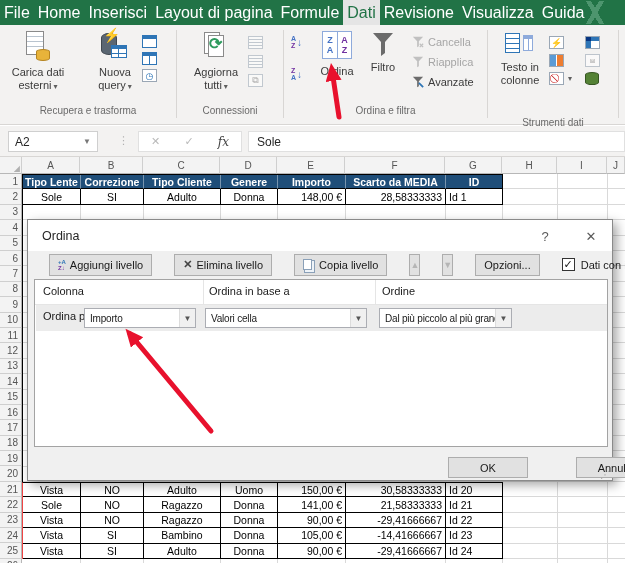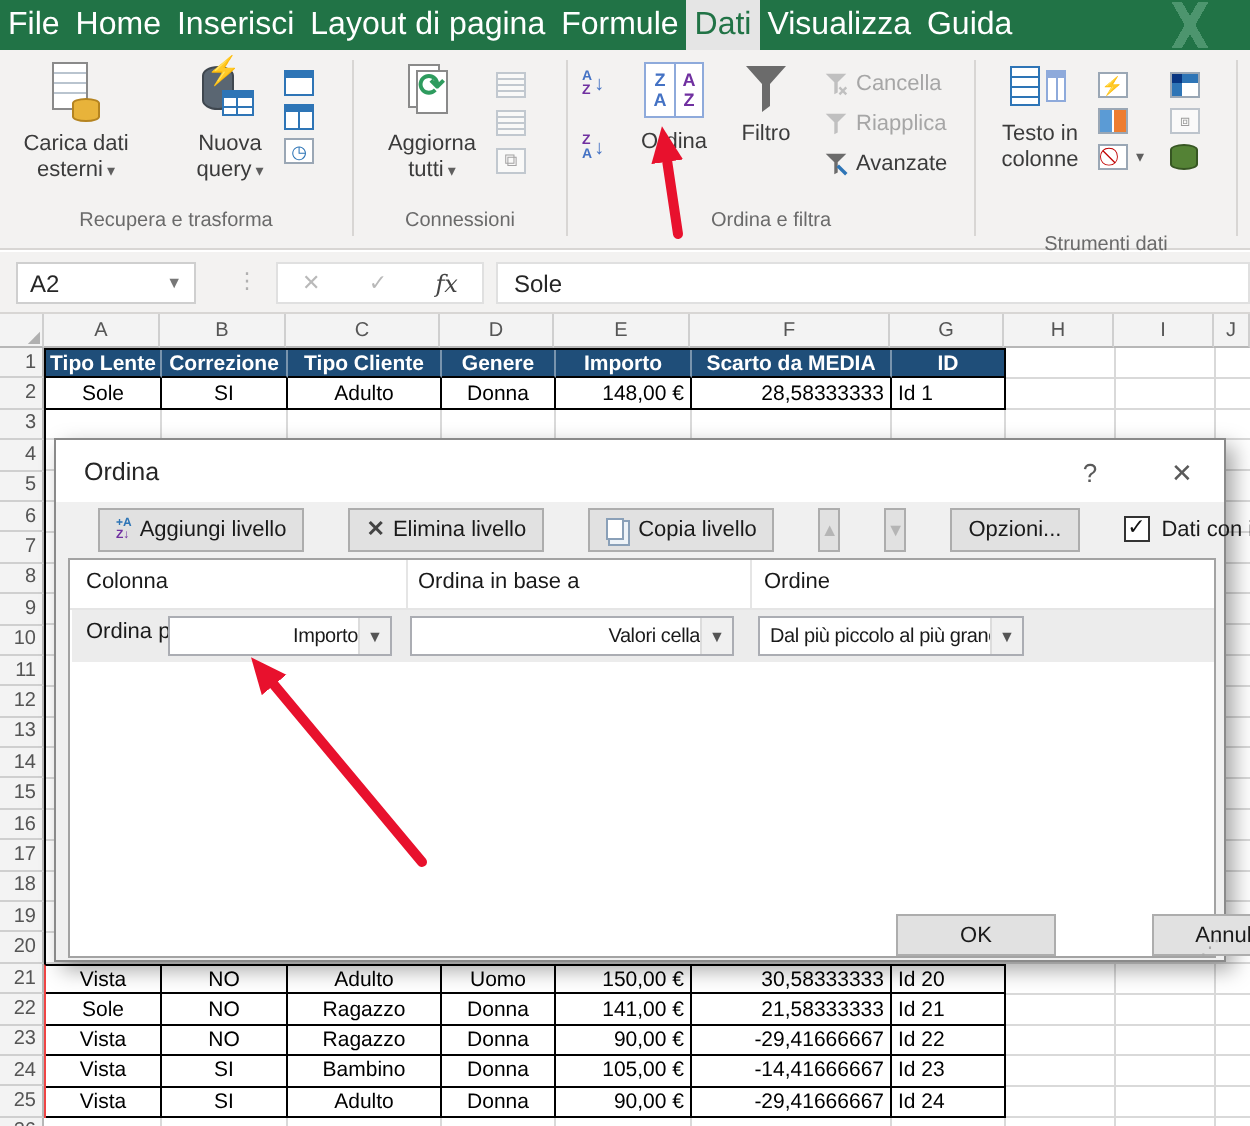--- a/index.html
+++ b/index.html
@@ -69,21 +69,21 @@
   
   .dialog { position:absolute; left:27px; top:219px; width:586px; height:262px; background:#f0f0f0; border:1px solid #8a8a8a; box-shadow:4px 4px 10px rgba(0,0,0,.35); }
   .dtitle { position:absolute; left:0; top:0; width:100%; height:31px; background:#fff; display:flex; align-items:center; }
   .dtitle .t { font-size:12.5px; color:#262626; margin-left:14px; }
   .dbtnrow { position:absolute; left:21px; top:34px; right:7px; height:21px; display:flex; align-items:center; gap:22px; }
   .dbtn { height:22px; background:#e1e1e1; border:1px solid #adadad; font-size:11px; color:#1a1a1a; display:flex; align-items:center; gap:4px; padding:0 8px; white-space:nowrap; }
   .dbtn.arrowbtn { width:22px; justify-content:center; color:#b5b5b5; font-size:9px; padding:0; }
   .chkgrp { margin-left:auto; display:flex; align-items:center; gap:6px; margin-right:4px; }
   .chkbox { width:13px; height:13px; background:#fff; border:1px solid #333; display:flex; align-items:center; justify-content:center; font-size:11px; color:#111; line-height:11px; }
   .chklbl { font-size:11px; color:#1a1a1a; white-space:nowrap; }
-  .dlist { position:absolute; left:6px; top:59px; width:574px; height:200px; background:#fff; border:1px solid #a3a3a3;text-align:right; }
+  .dlist { position:absolute; left:6px; top:59px; width:574px; height:168px; background:#fff; border:1px solid #a3a3a3; }
   .dlh { position:absolute; top:5px; font-size:11px; color:#1a1a1a; }
   .dlhline { position:absolute; left:0; top:24px; width:100%; height:1px; background:#e5e5e5; }
   .dlvsep { position:absolute; top:0; width:1px; height:24px; background:#e5e5e5; }
   .sortband { position:absolute; left:1px; top:25px; width:571px; height:26px; background:#ececec; }
   .sortlbl { position:absolute; left:8px; top:30px; font-size:11px; color:#1a1a1a; }
   .combo { position:absolute; top:28px; height:20px; background:#fff; border:1px solid #abadb3; display:flex; align-items:center; }
   .combo .val { font-size:10px; color:#1a1a1a; padding-left:5px; white-space:nowrap; overflow:hidden; flex:1; letter-spacing:-0.2px; }
   .combo .chev { width:16px; height:100%; background:#f0f0f0; border-left:1px solid #dcdcdc; display:flex; align-items:center; justify-content:center; font-size:8px; color:#555; }
   .dfootbtn { position:absolute; top:237px; width:80px; height:21px; background:#e1e1e1; border:1px solid #adadad; font-size:11px; color:#1a1a1a; display:flex; align-items:center; justify-content:center; }
   .grip { position:absolute; right:2px; bottom:0px; font-size:10px; color:#a8a8a8; }
@@ -101,20 +101,21 @@
 
 <div class="stage">
 
   <div class="tabbar">
     <div class="tab">File</div>
     <div class="tab">Home</div>
     <div class="tab">Inserisci</div>
     <div class="tab">Layout di pagina</div>
     <div class="tab">Formule</div>
     <div class="tab active">Dati</div>
+    <div class="tab">Revisione</div>
     <div class="tab">Visualizza</div>
     <div class="tab">Guida</div>
     <div class="watermark"></div>
   </div>
 
   <div class="ribbon">
 
     <div class="bigbtn" style="left:6px; top:6px; width:64px;">
       <span style="position:relative; width:28px; height:32px; margin-bottom:3px;">
         <span class="doc abs" style="left:2px; top:0; width:18px; height:24px;

